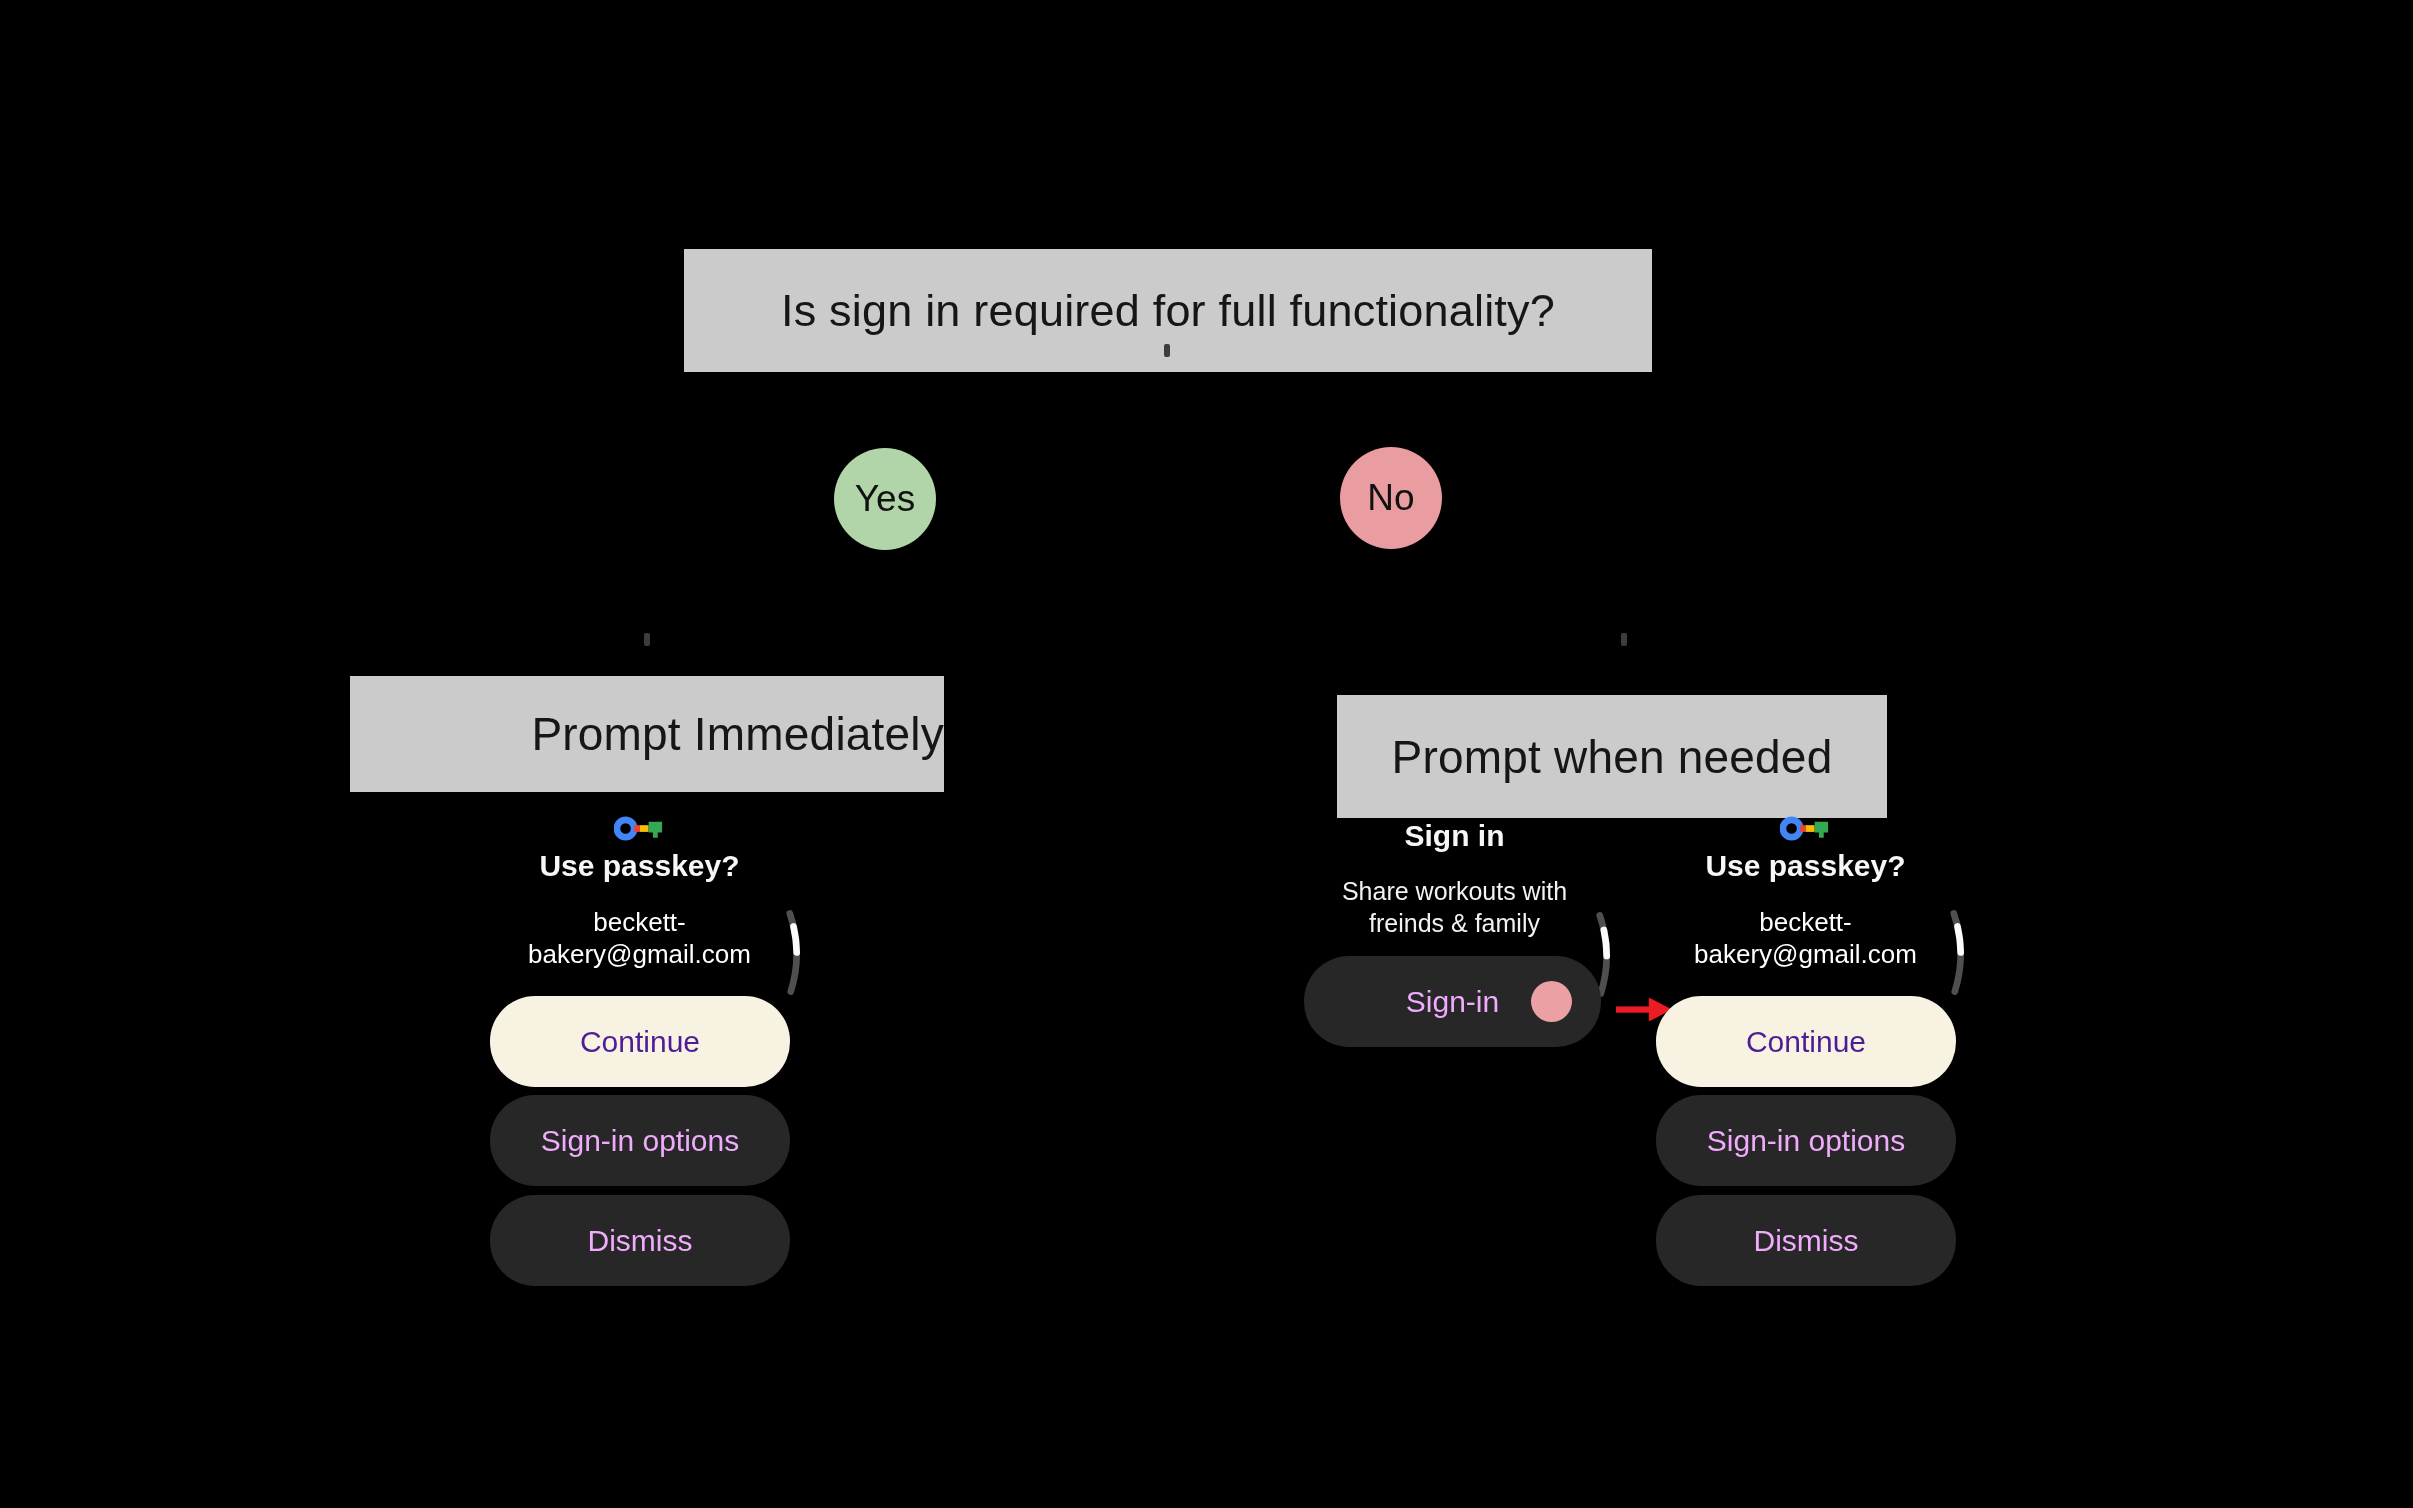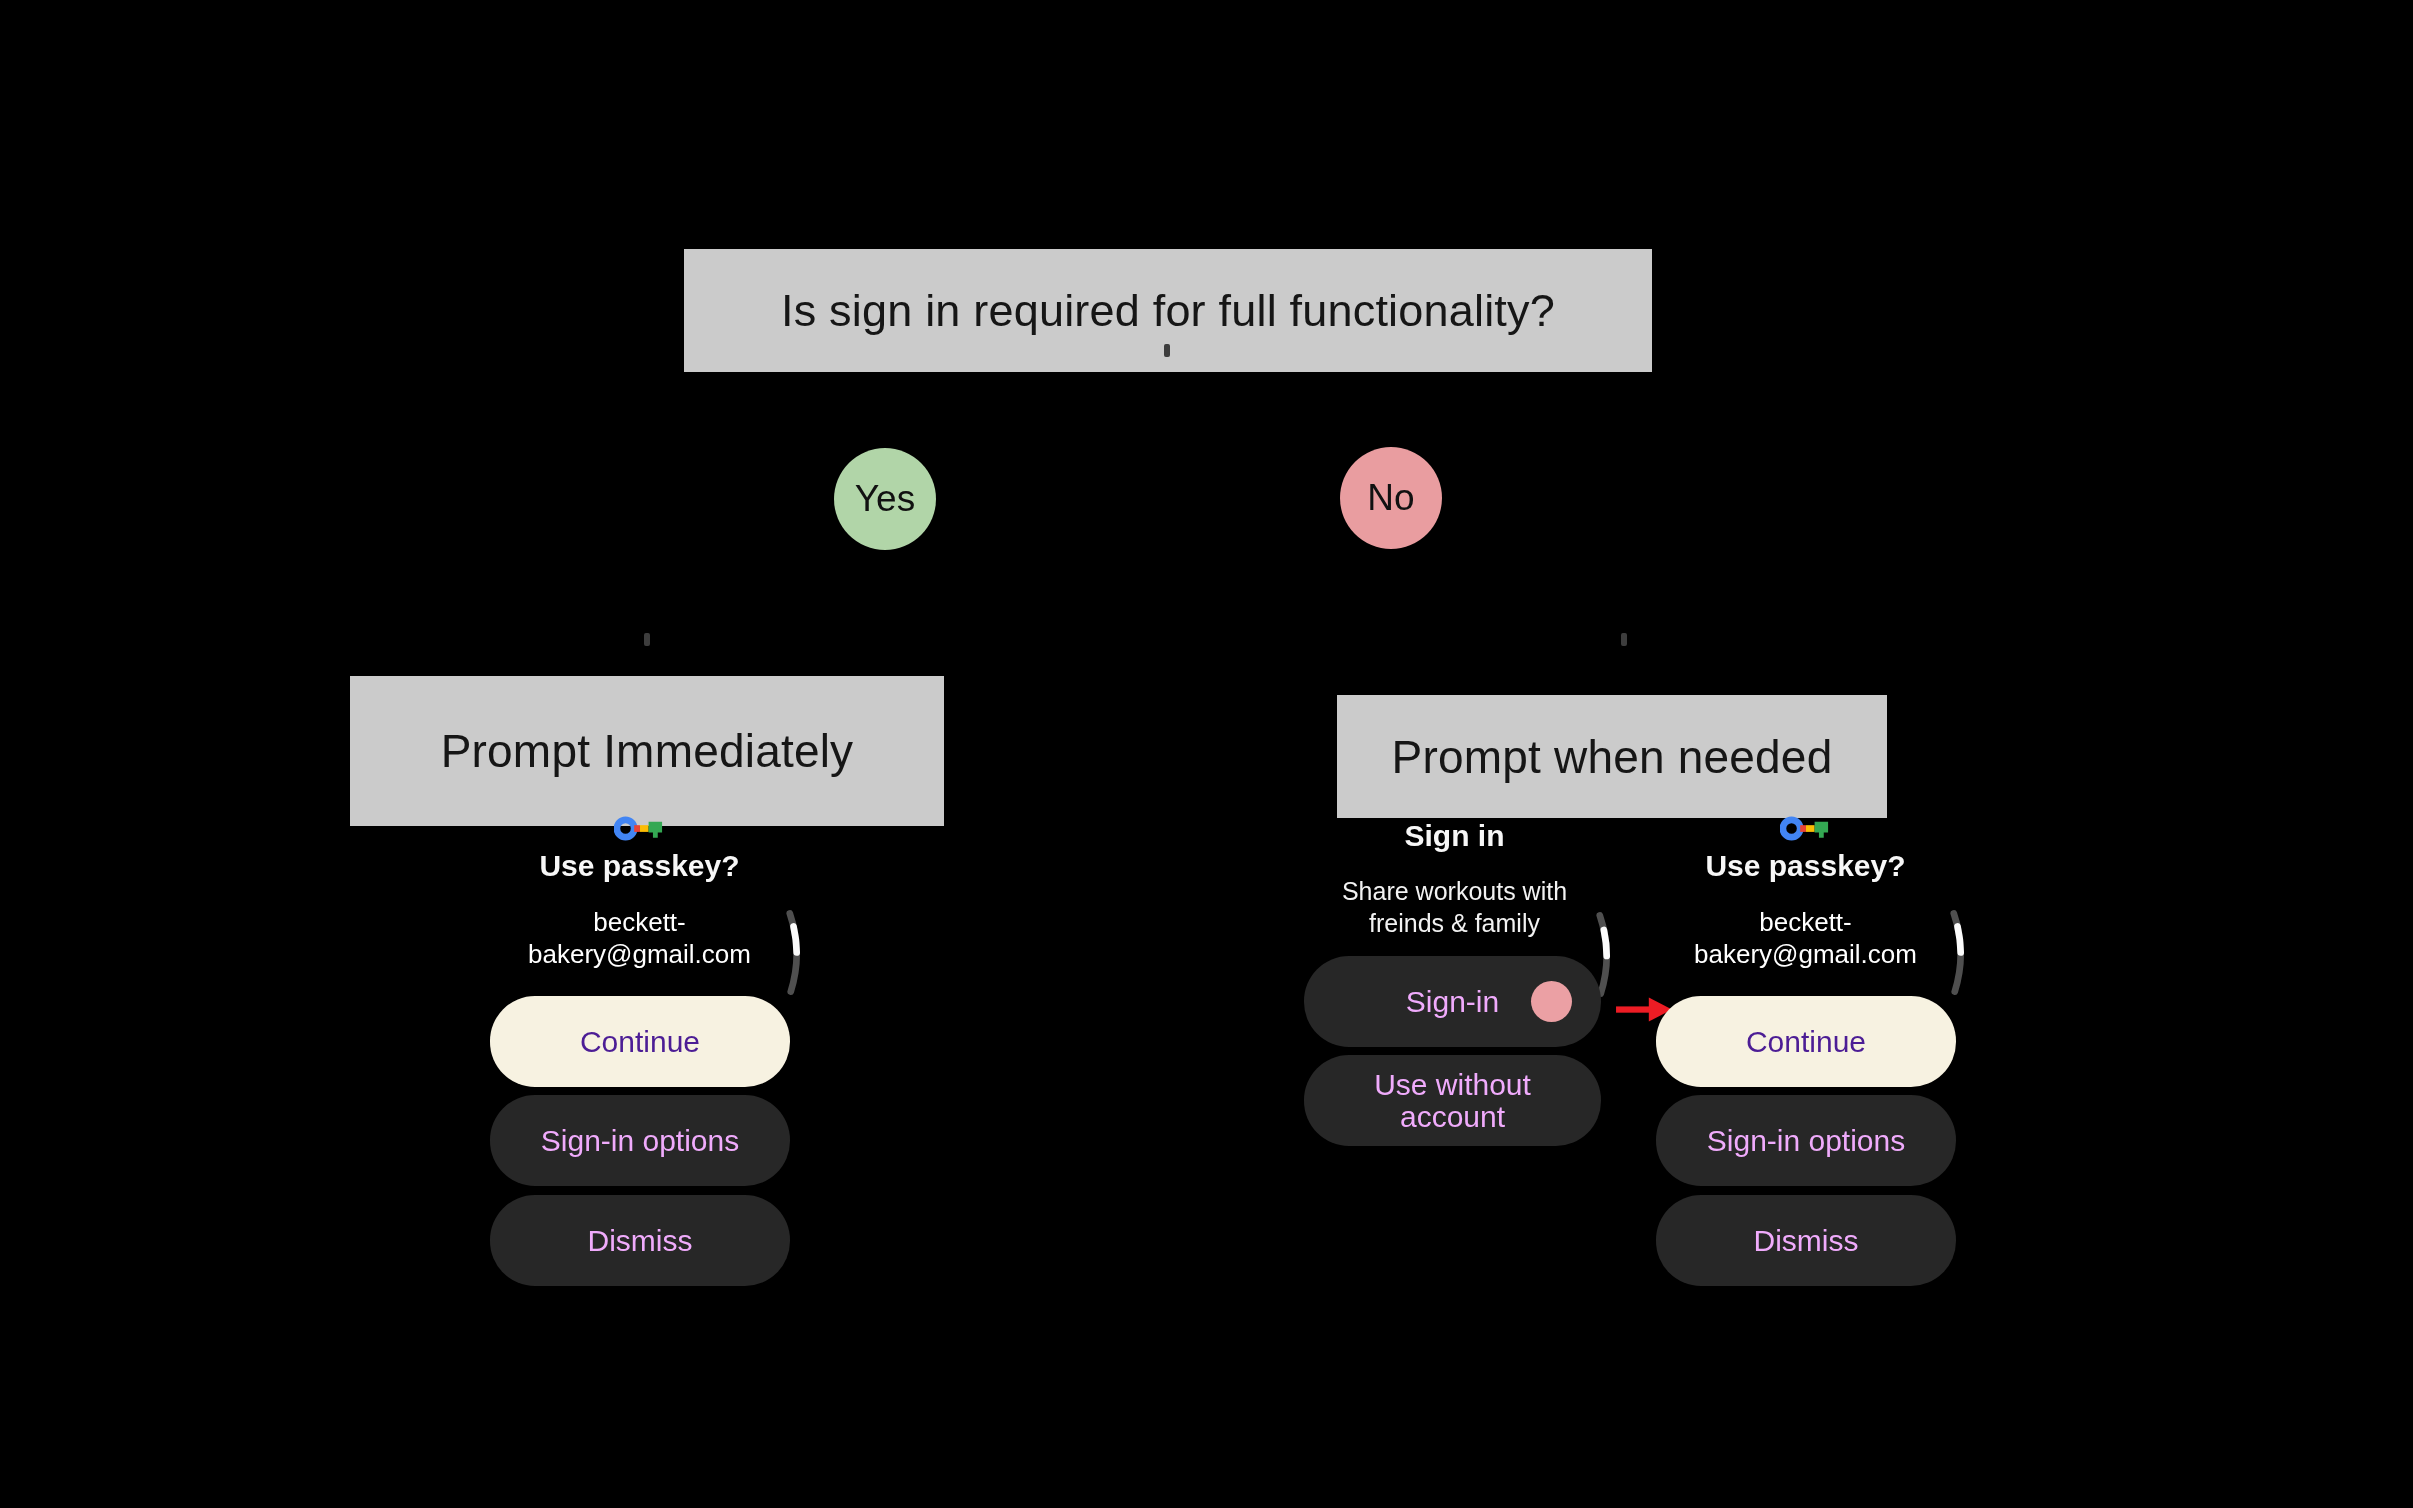--- a/index.html
+++ b/index.html
@@ -3,21 +3,21 @@
 <meta charset="utf-8">
 <style>
   html,body{margin:0;padding:0;background:#000;}
   .canvas{position:relative;width:2414px;height:1508px;background:#000;overflow:hidden;
           font-family:"Liberation Sans",sans-serif;}
 
   
   .graybox{position:absolute;background:#cbcbcb;color:#161616;display:flex;
            align-items:center;justify-content:center;font-size:46px;letter-spacing:0.2px;margin-top:29px;}
   .box-question{left:684px;top:220px;width:968px;height:123px;font-size:45px;}
-  .box-yes-branch{left:350px;top:647px;width:594px;height:150px;}
+  .box-yes-branch{left:350px;top:647px;width:594px;height:116px;justify-content:flex-end;}
   .box-no-branch{left:1337px;top:666px;width:550px;height:123px;}
 
   
   .decision{position:absolute;width:102px;height:102px;border-radius:50%;
             display:flex;align-items:center;justify-content:center;
             font-size:37px;color:#111;}
   .decision.yes{left:834px;top:448px;background:#b1d5a8;}
   .decision.no{left:1340px;top:447px;background:#e99da0;}
 
   
@@ -124,24 +124,20 @@
     <div class="w-line w-sub ws-sub1">Share workouts with</div>
     <div class="w-line w-sub ws-sub2">freinds &amp; family</div>
     <svg class="scroll-arc arc-mid" viewBox="0 0 22 90">
       <path d="M5,4 Q19,45 6,86" fill="none" stroke="#4f4f4f" stroke-width="7" stroke-linecap="round"></path>
       <path d="M5,4 Q19,45 6,86" fill="none" stroke="#fbfbfb" stroke-width="7" stroke-linecap="round" pathLength="100" stroke-dasharray="33 100" stroke-dashoffset="-19"></path>
     </svg>
     <div class="pill dark ws-signin">
       <span>Sign-in</span>
       <span class="acc-dot"></span>
     </div>
-    <div class="pill dark two-line ws-guest">
-      <span>Use without</span>
-      <span>account</span>
-    </div>
   </div>
 
   <svg class="red-arrow" viewBox="0 0 58 28">
     <rect x="0" y="10.8" width="36" height="6.5" fill="#ed1c24"></rect>
     <polygon points="34,1.5 58,14 34,26.5" fill="#ed1c24"></polygon>
   </svg>
 
   <div class="watch watch-passkey-right">
     <svg class="w-icon" viewBox="0 0 52 30">
       <circle cx="12" cy="14" r="9" fill="none" stroke="#4285f4" stroke-width="7"></circle>

